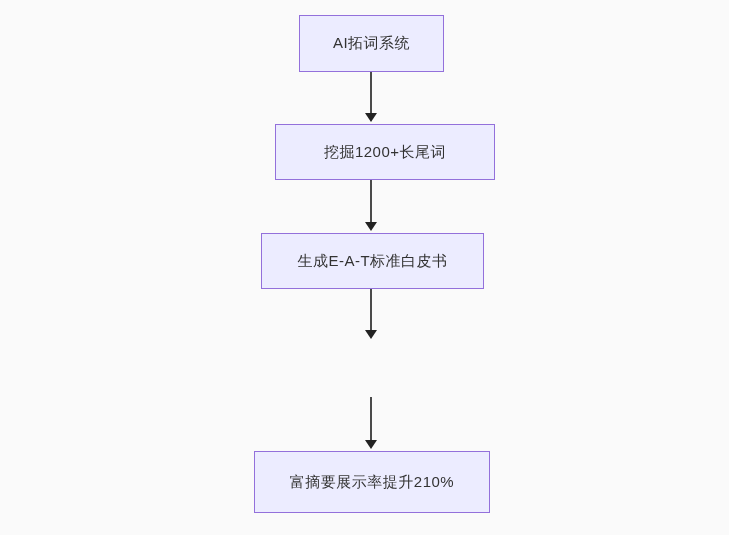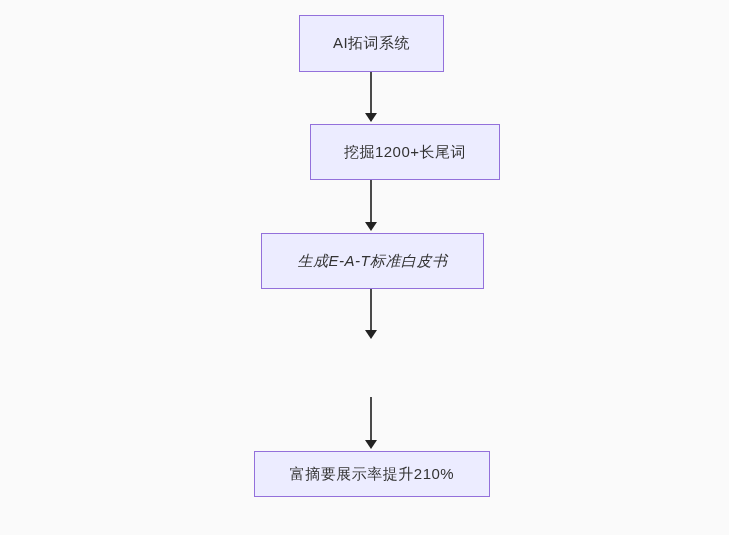--- a/index.html
+++ b/index.html
@@ -24,24 +24,24 @@
     color: #333333;
     font-size: 15px;
     display: flex;
     align-items: center;
     justify-content: center;
     text-align: center;
     letter-spacing: 0.5px;
     white-space: nowrap;
   }
   .node-1 { left: 299px; top: 15px;  width: 145px; height: 57px; }
-  .node-2 { left: 275px; top: 124px; width: 190px; height: 56px; margin-left: 35px; }
-  .node-3 { left: 261px; top: 233px; width: 223px; height: 56px; font-style: italic; }
+  .node-2 { left: 275px; top: 124px; width: 220px; height: 56px; }
+  .node-3 { left: 261px; top: 233px; width: 223px; height: 56px; }
   .node-4 { left: 264px; top: 341px; width: 214px; height: 56px; }
-  .node-5 { left: 254px; top: 451px; width: 236px; height: 46px; }
+  .node-5 { left: 254px; top: 451px; width: 236px; height: 62px; }
 
   .arrow {
     position: absolute;
     left: 365px;
     width: 12px;
     display: flex;
     flex-direction: column;
     align-items: center;
   }
   .arrow .shaft {

